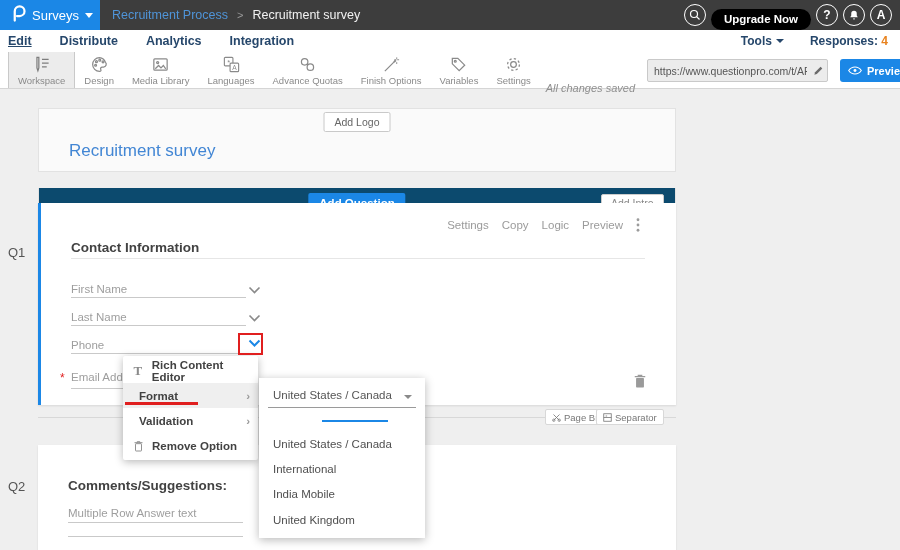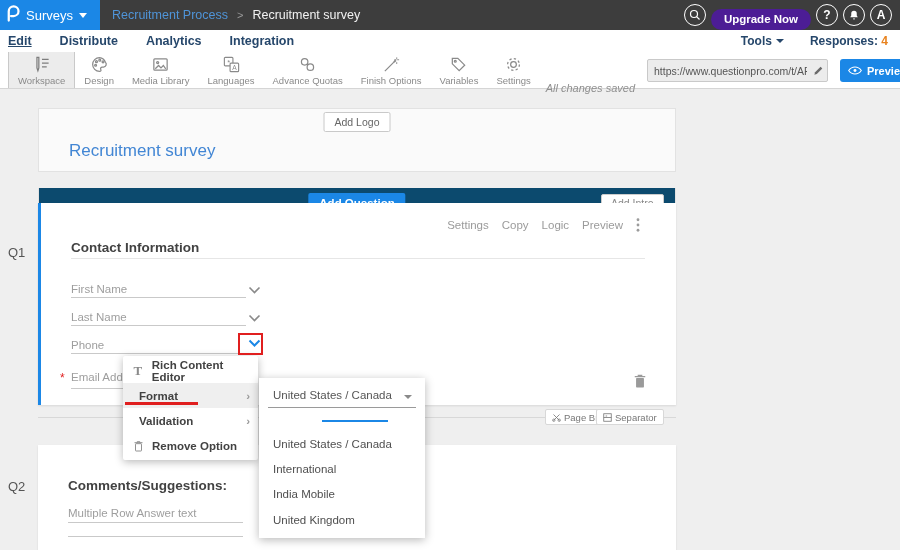--- a/index.html
+++ b/index.html
@@ -3,32 +3,32 @@
 <meta charset="utf-8">
 <style>
   * { margin:0; padding:0; box-sizing:border-box; }
   html,body { width:900px; height:550px; overflow:hidden; background:#efefef;
               font-family:"Liberation Sans", sans-serif; }
   #app { position:relative; width:900px; height:550px; }
 
   
   .topbar { position:absolute; left:0; top:0; width:900px; height:30px; background:#3d3d3d; }
   .brand { position:absolute; left:0; top:0; width:100px; height:30px; background:#1B87E6;
-           display:flex; align-items:center; gap:6px; padding-left:5px; cursor:pointer; }
+           display:flex; align-items:center; gap:6px; padding-left:11px; cursor:pointer; }
   .brand-label { color:#fff; font-size:13px; }
   .caret-down { width:0; height:0; border-left:4px solid transparent; border-right:4px solid transparent; border-top:5px solid #fff; }
   .crumbs { position:absolute; left:112px; top:0; height:30px; display:flex; align-items:center; gap:9px; font-size:12.5px; }
   .crumb-folder { color:#4f94d8; cursor:pointer; }
   .crumb-sep { color:#9a9a9a; font-size:11px; }
   .crumb-current { color:#f2f2f2; }
   .top-right { position:absolute; right:8px; top:0; height:30px; display:flex; align-items:center; gap:5px; }
   .circle-btn { width:22px; height:22px; border:1.4px solid #fff; border-radius:50%;
                 display:flex; align-items:center; justify-content:center; color:#fff;
                 font-size:12px; font-weight:bold; cursor:pointer; }
-  .upgrade-btn { height:21px; background:#4c1d95; color:#fff; border:none; border-radius:11px;
+  .upgrade-btn { height:21px; background:#000000; color:#fff; border:none; border-radius:11px;
                  font-size:11.5px; font-weight:bold; padding:0 13px; cursor:pointer;
                  font-family:"Liberation Sans", sans-serif;margin-top:8px; }
 
   
   .nav { position:absolute; left:0; top:30px; width:900px; height:22px; background:#fff; }
   .nav-tabs { position:absolute; left:8px; top:0; height:22px; display:flex; gap:28px; align-items:center; }
   .nav-tab { font-size:12.5px; font-weight:600; color:#26476B; cursor:pointer; }
   .nav-tab.active { text-decoration:underline; }
   .nav-right { position:absolute; right:12px; top:0; height:22px; display:flex; align-items:center; gap:26px; }
   .tools { font-size:12px; font-weight:600; color:#26476B; display:flex; align-items:center; gap:4px; cursor:pointer; }

